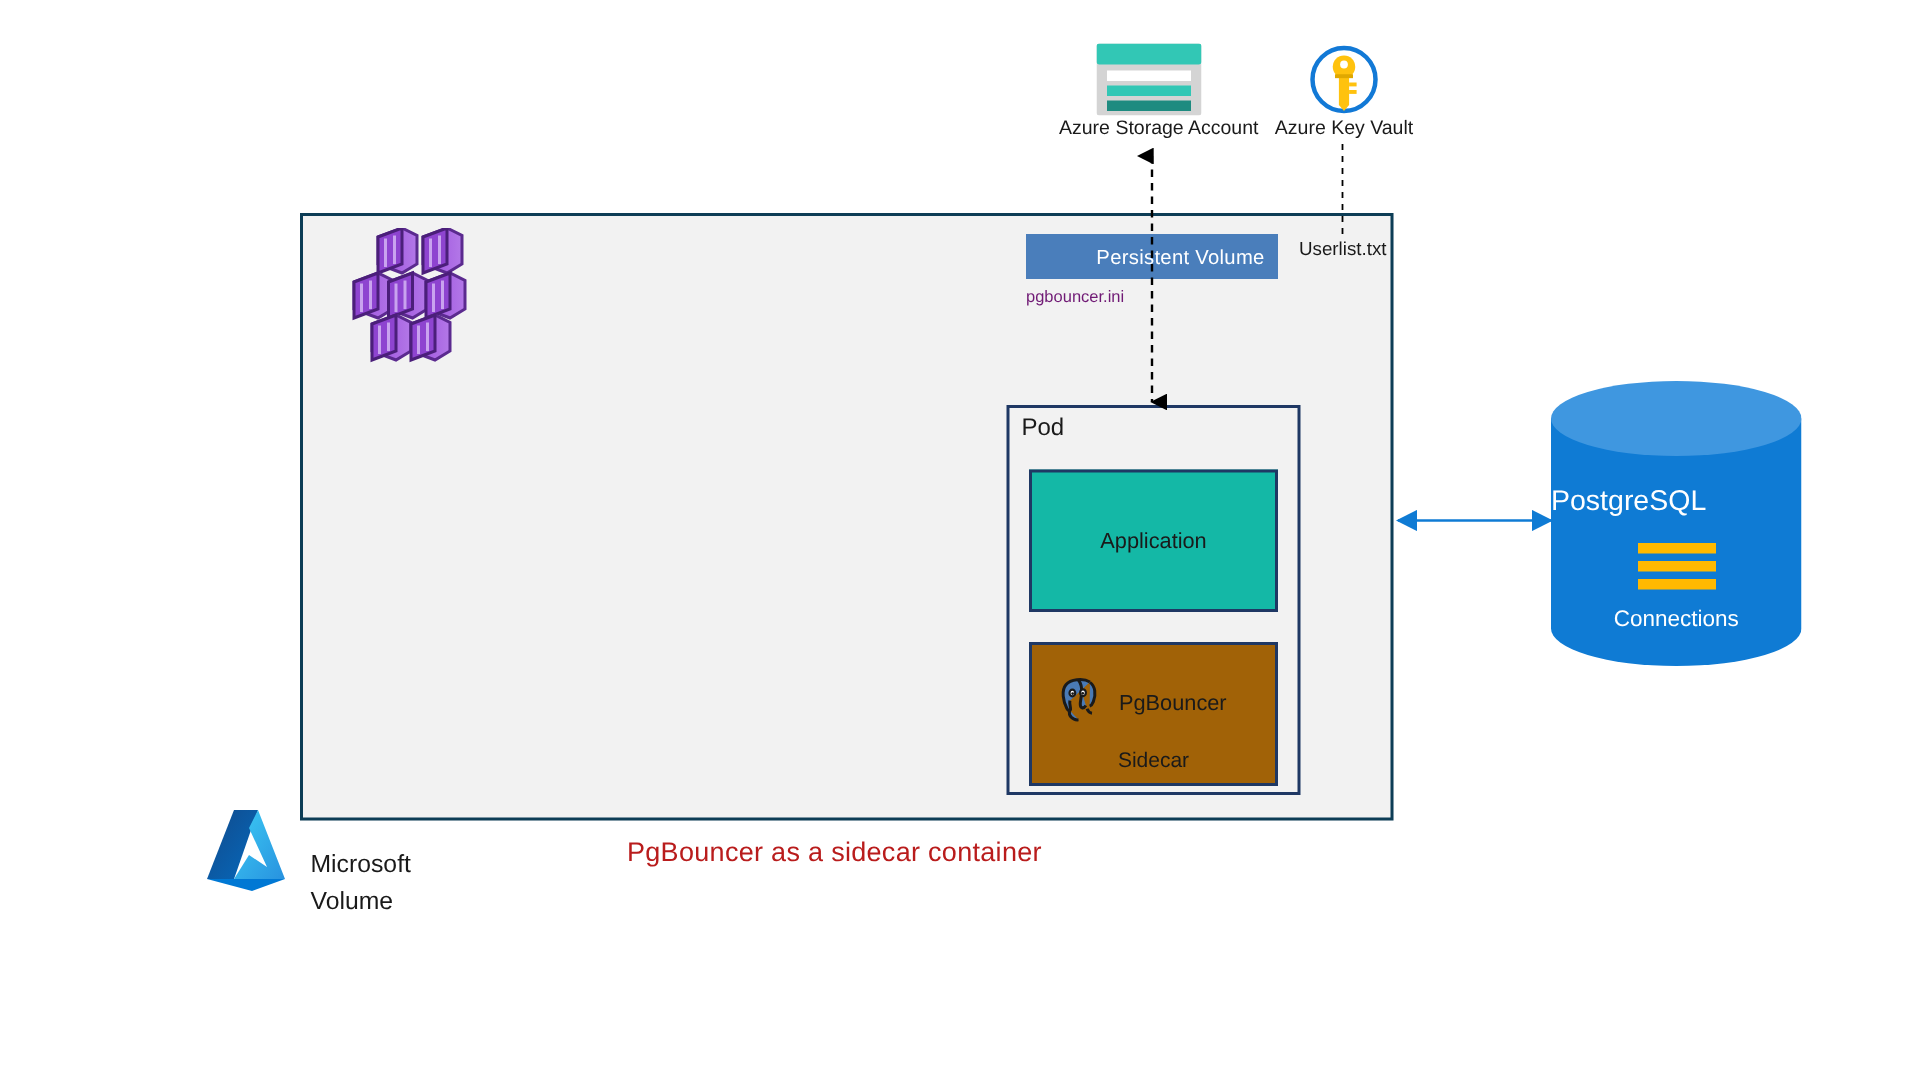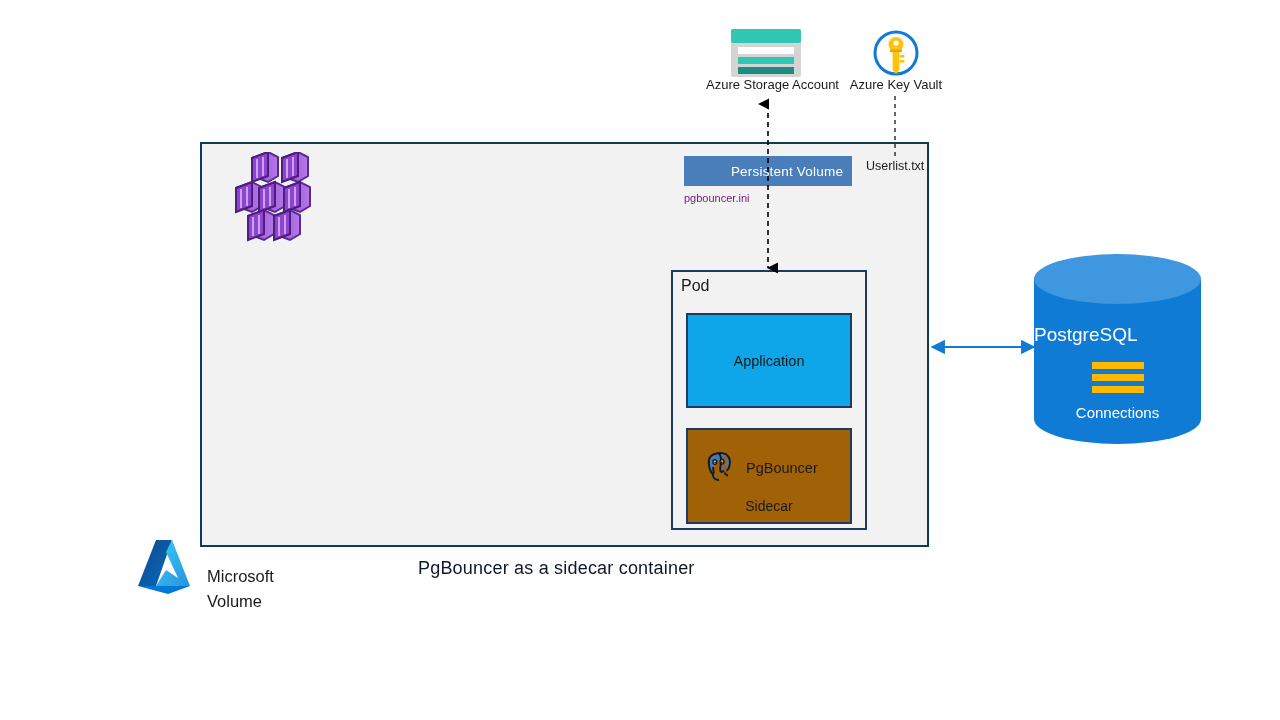--- a/index.html
+++ b/index.html
@@ -73,21 +73,21 @@
     box-sizing: border-box;
   }
   #pod-label {
     left: 681px; top: 277px;
     font-size: 16px;
     color: #1a1a1a;
   }
   #app-box {
     left: 686px; top: 313px;
     width: 166px; height: 95px;
-    background: #0ea5e9;
+    background: #14b8a6;
     border: 2px solid #1f3864;
     box-sizing: border-box;
     display: flex;
     align-items: center;
     justify-content: center;
   }
   #app-box .box-label { font-size: 14.5px; }
 
   #pgb-box {
     left: 686px; top: 428px;
@@ -165,21 +165,21 @@
     left: 207px; top: 564px;
     font-size: 16.5px;
     line-height: 25px;
     color: #1a1a1a;
   }
 
   
   #diagram-caption {
     left: 418px; top: 558px;
     font-size: 18px;
-    color: #0f172a;
+    color: #b91c1c;
     letter-spacing: .2px;
   }
 
   
   #connectors {
     position: absolute;
     left: 0; top: 0;
     width: 1280px; height: 720px;
     pointer-events: none;
   }

